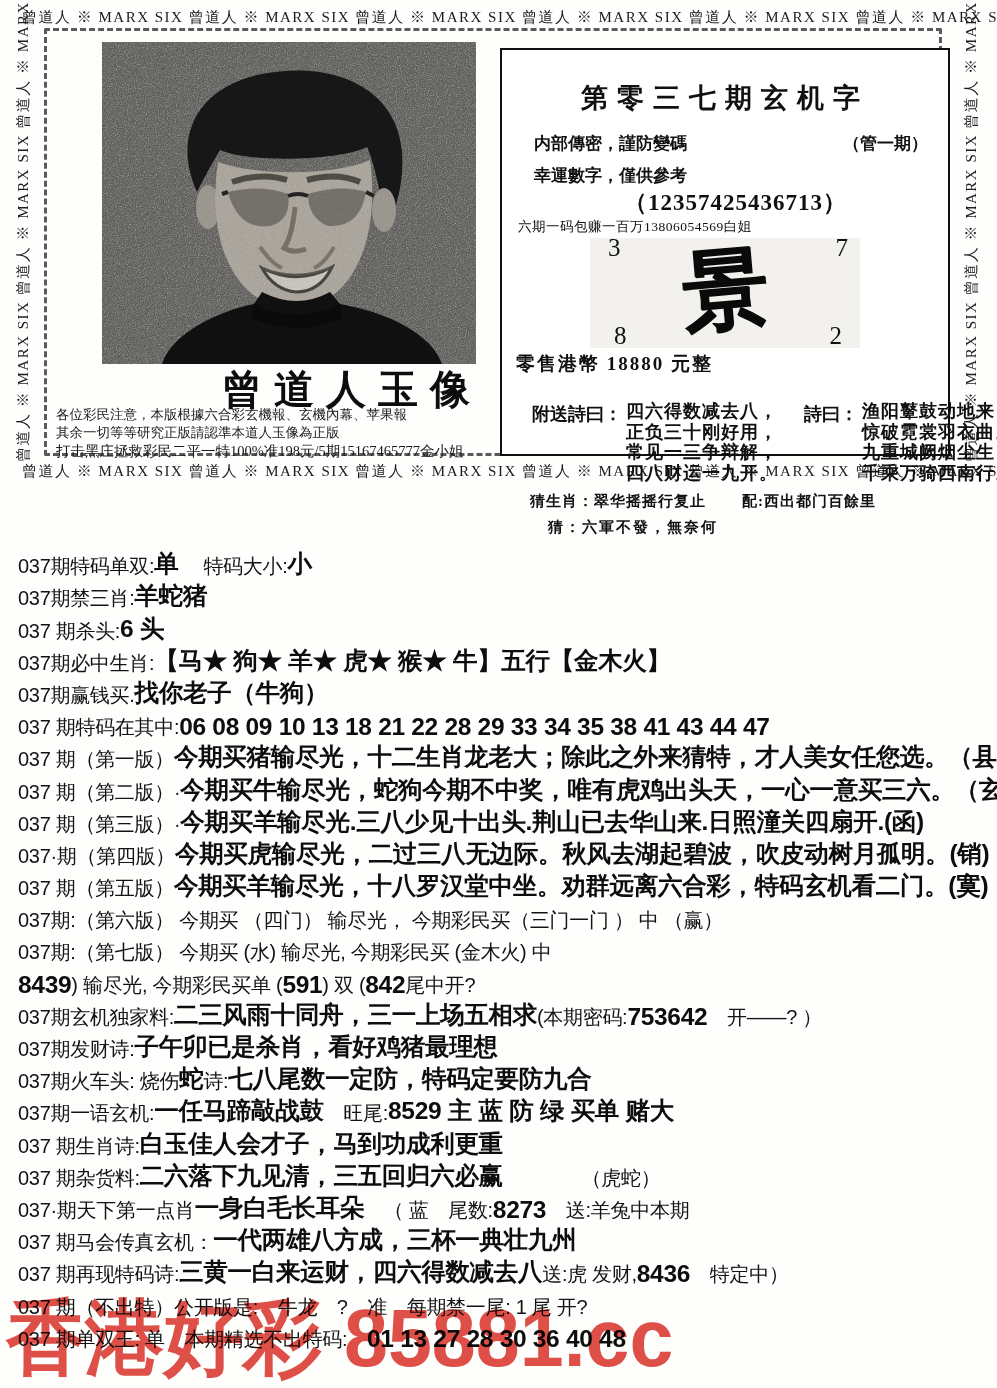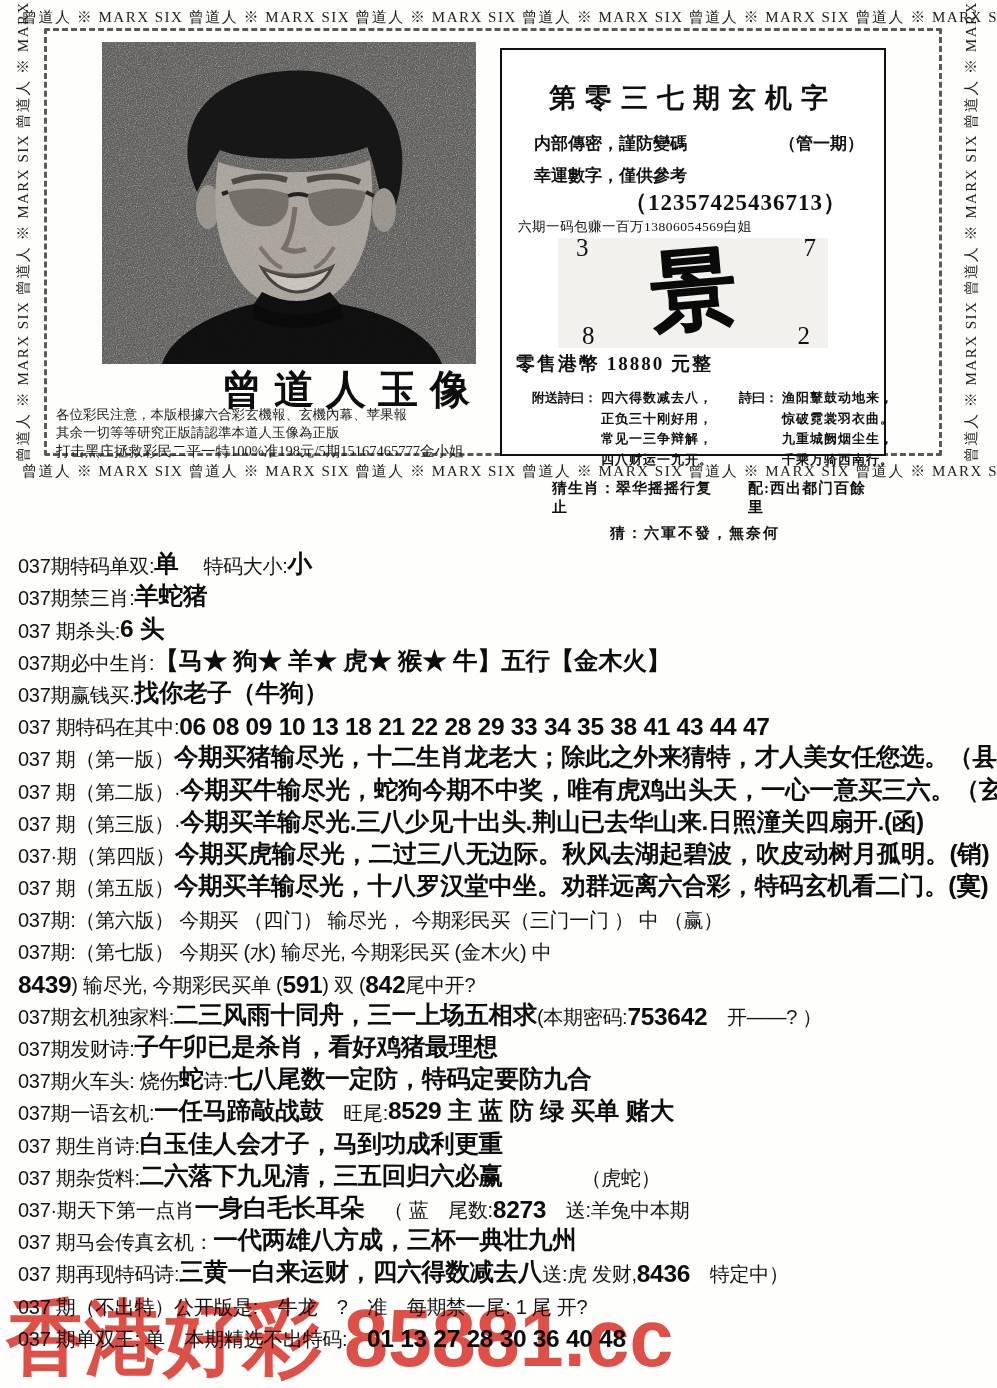--- a/index.html
+++ b/index.html
@@ -67,21 +67,21 @@
     font-size: 13.5px;
     line-height: 18px;
     color: #1a1a1a;
     white-space: nowrap;
   }
   .notes .n3 { font-size: 14.5px; }
   
   .mbox {
     position: absolute;
     left: 500px; top: 48px;
-    width: 386px; height: 408px;
+    width: 450px; height: 408px;
     border: 2px solid #101010;
     background: #fff;
     font-family: "Liberation Serif", serif;
     color: #101010;
     padding: 8px 14px;
   }
   .mbox .title {
     margin-top: 22px;
     text-align: center;
     font-size: 27px;
@@ -145,41 +145,41 @@
   .charzone .br { right: 18px; bottom: -2px; }
   .mbox .price {
     margin-top: 3px;
     padding-right: 38px;
     font-size: 19px;
     font-weight: bold;
     letter-spacing: 2px;
   }
   .poems {
     display: flex;
-    margin-top: 11px;
-    font-size: 13px;
+    margin-top: 24px;
+    font-size: 18px;
     font-weight: bold;
   }
   .poemcol { display: flex; }
   .poemcol .plabel { white-space: nowrap; padding-top: 1px; }
   .poemcol .plines { margin-left: 4px; }
   .poemcol .plines div { line-height: 20.5px; white-space: nowrap; letter-spacing: 1px; }
   .poem-left  { margin-left: 16px; }
   .poem-right { margin-left: 26px; }
   .guessrow {
     display: flex;
     margin-top: 9px;
     font-size: 15px;
     font-weight: bold;
   }
-  .guessrow .g1 { margin-left: 36px; letter-spacing: 1px; }
+  .guessrow .g1 { margin-left: 14px; letter-spacing: 1px; }
   .guessrow .g2 { margin-left: 36px; letter-spacing: 1px; }
   .guess2 {
     margin-top: 7px;
-    margin-left: 94px;
+    margin-left: 32px;
     font-size: 15px;
     font-weight: bold;
     letter-spacing: 2px;
   }
   
   .plist {
     position: absolute;
     left: 18px; top: 548px;
     width: 975px;
   }

